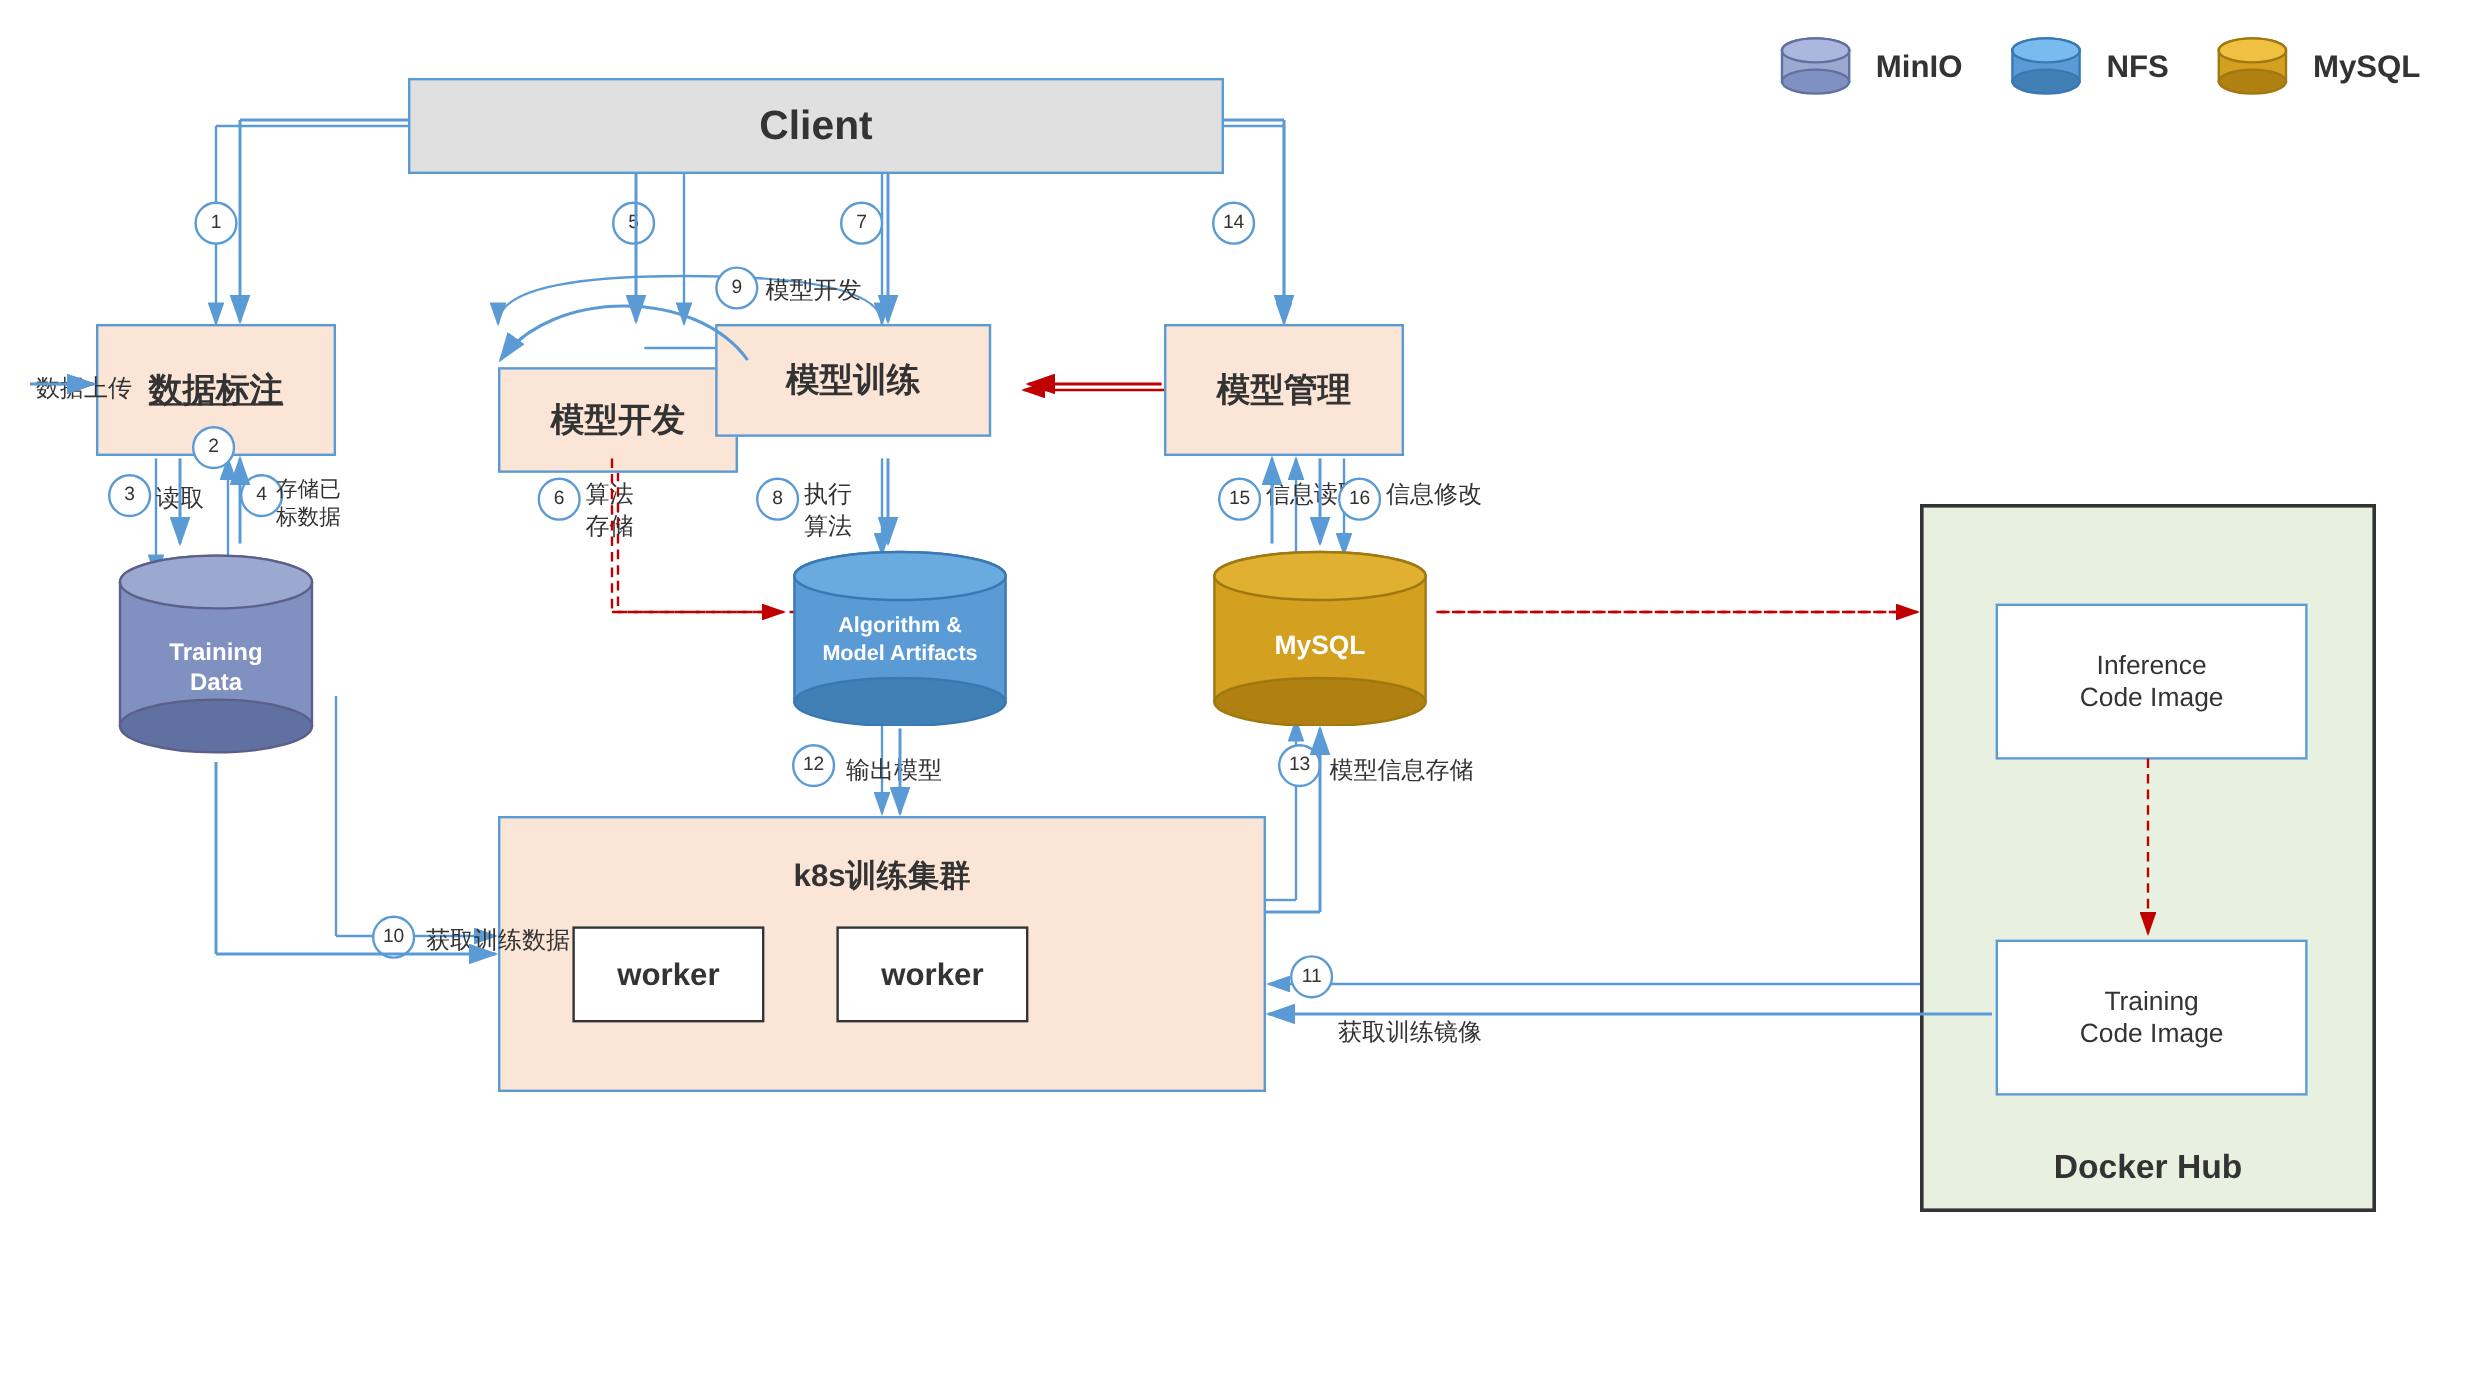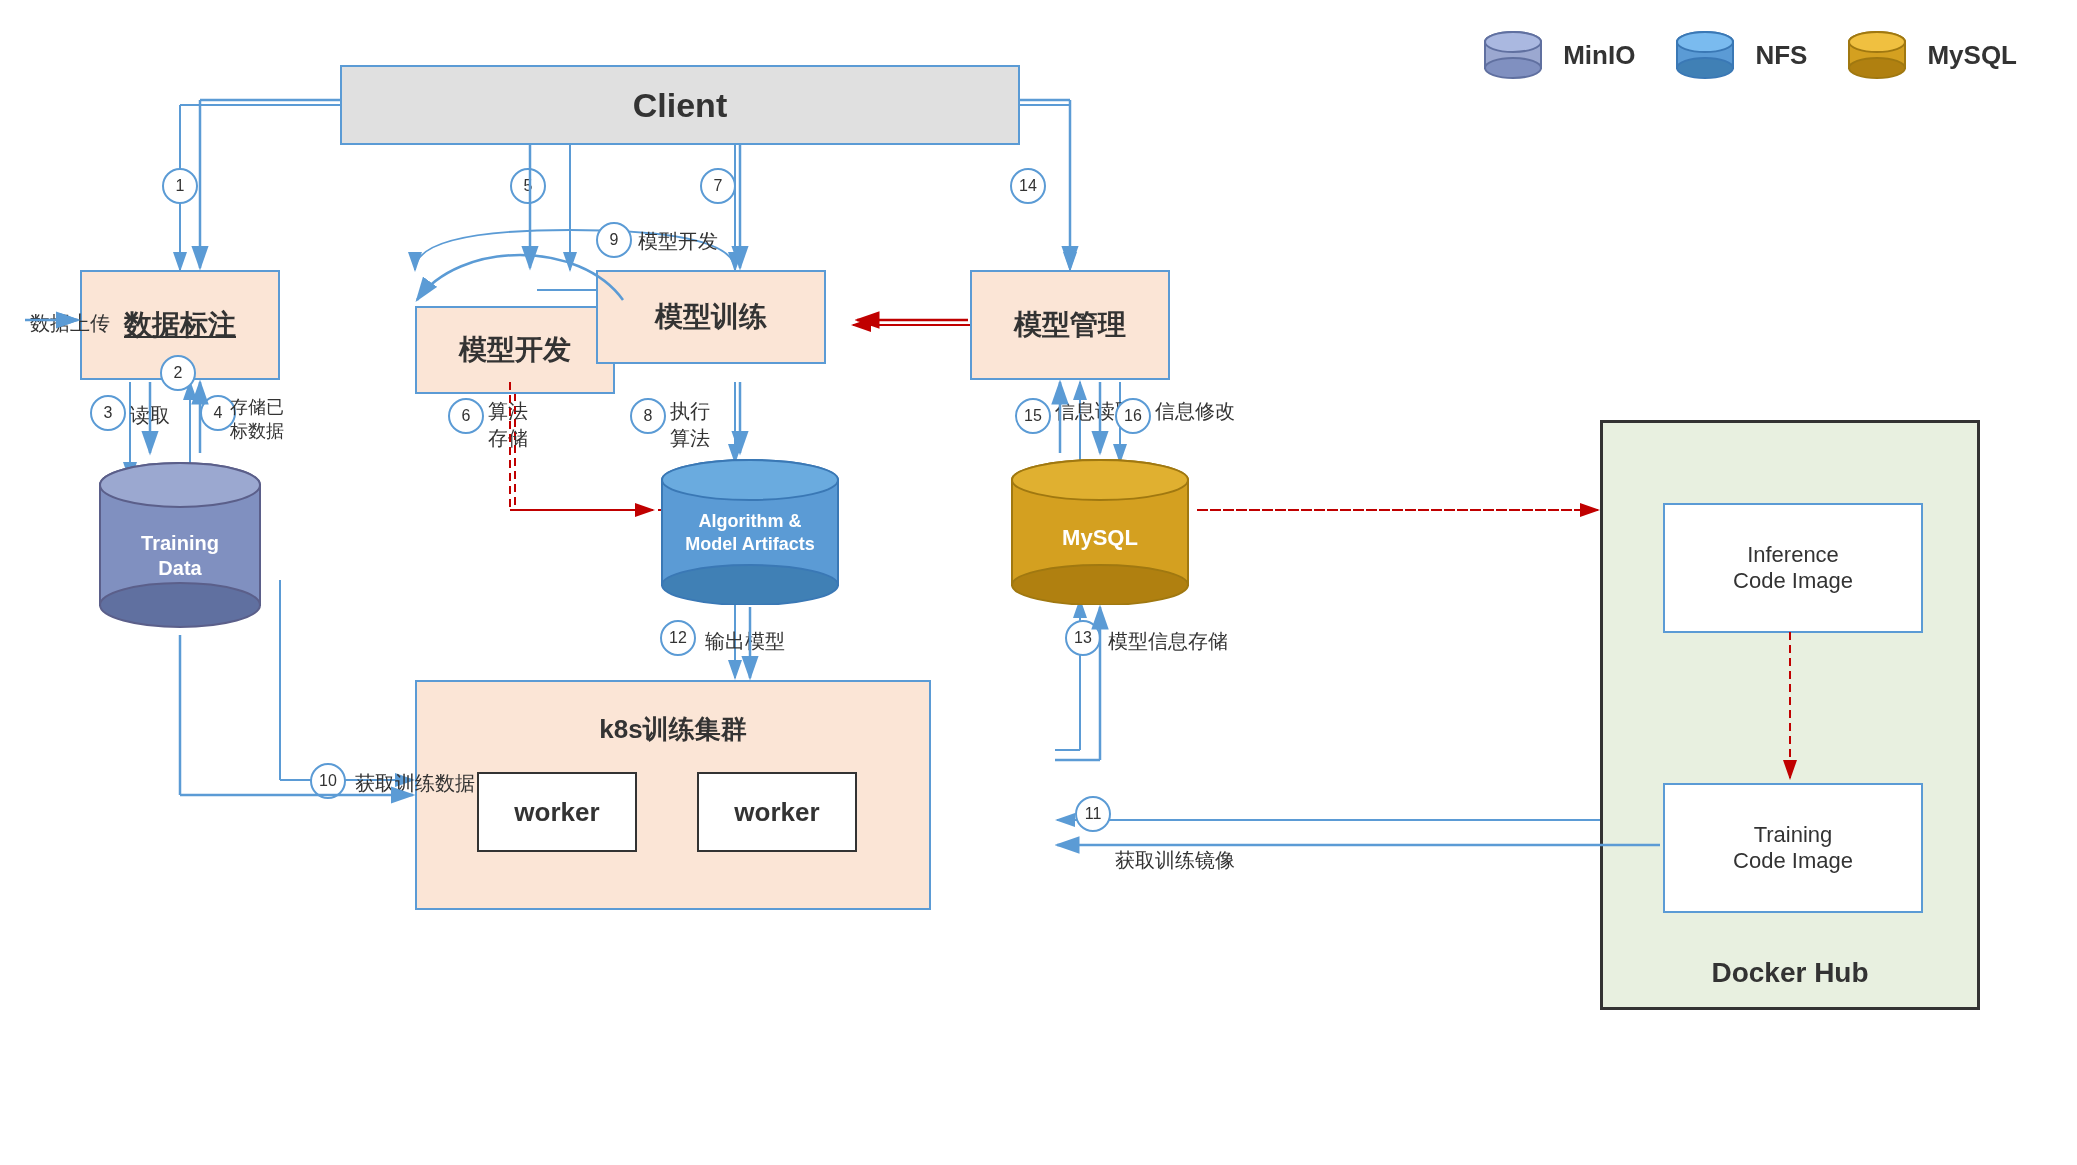--- a/index.html
+++ b/index.html
@@ -48,21 +48,21 @@
     .box-model-training {
       left: 596px; top: 270px;
       width: 230px; height: 94px;
     }
     .box-model-mgmt {
       left: 970px; top: 270px;
       width: 200px; height: 110px;
     }
     .box-k8s {
       left: 415px; top: 680px;
-      width: 516px; height: 230px;
+      width: 640px; height: 230px;
       background: #fbe5d6;
       border: 2px solid #5b9bd5;
     }
     .box-worker1 {
       position: absolute;
       left: 60px; top: 90px;
       width: 160px; height: 80px;
       background: #fff;
       border: 2px solid #333;
       font-size: 26px;

